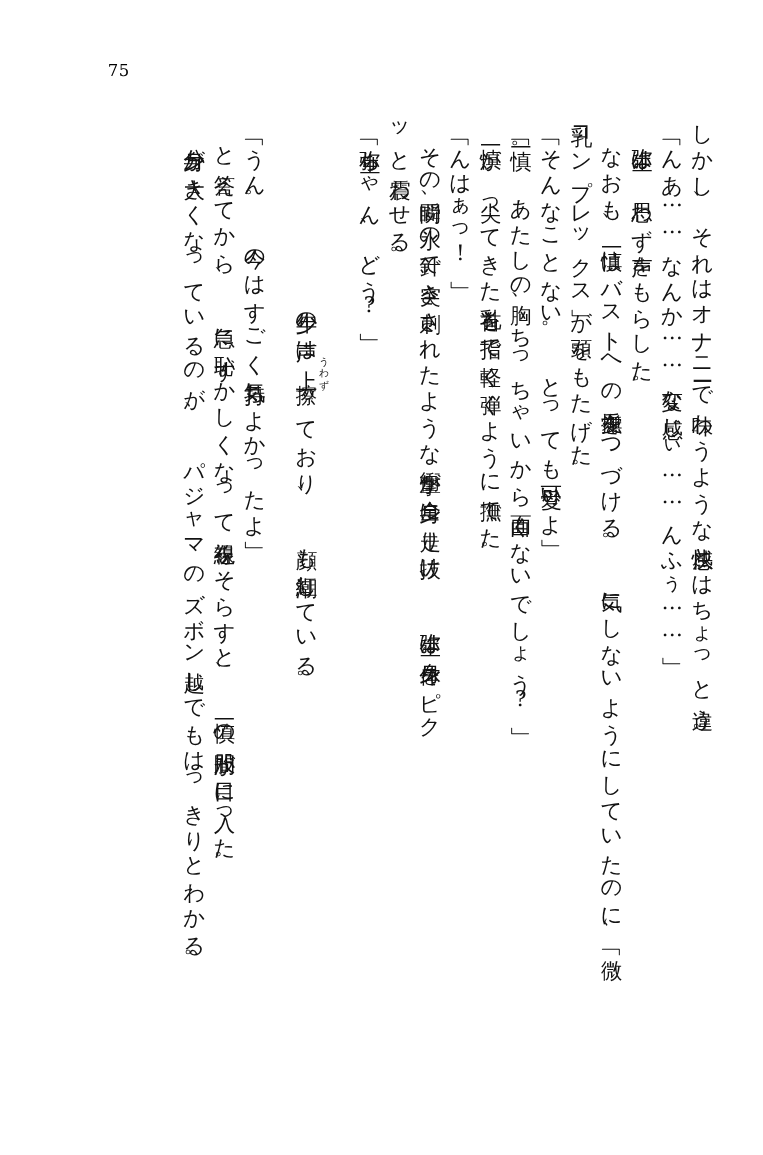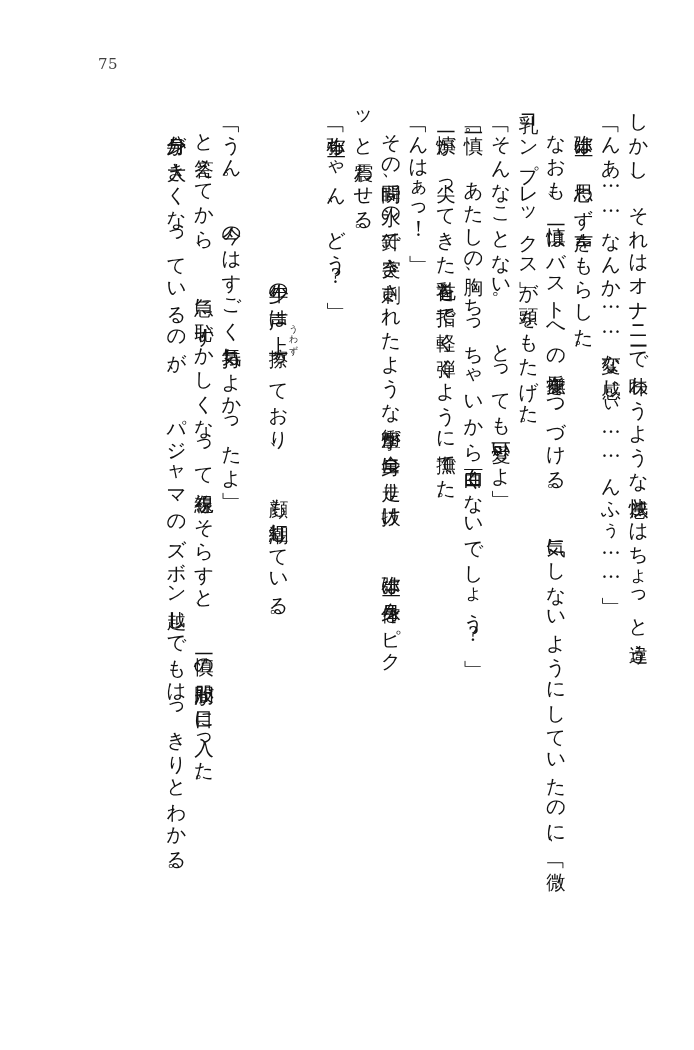--- a/index.html
+++ b/index.html
@@ -25,21 +25,21 @@
     background: #ffffff;
   }
 
   
   .page-number {
     position: absolute;
     left: 98px;
     top: 55px;
     font-size: 15px;
     letter-spacing: 0.5px;
-    color: #404040;
+    color: #000000;
     font-family: "DejaVu Serif", "Liberation Serif", serif;
   }
 
   
   .body-text {
     position: absolute;
     right: 46px;
     top: 100px;
     height: 840px;
     width: 585px;

